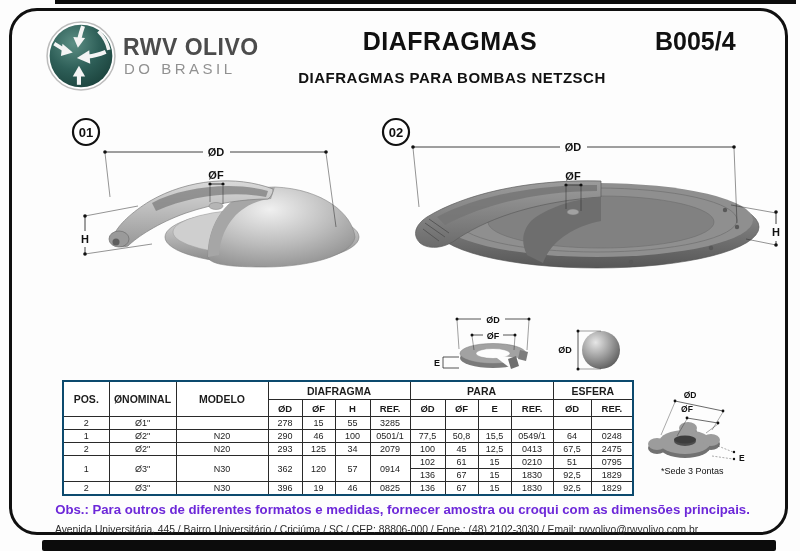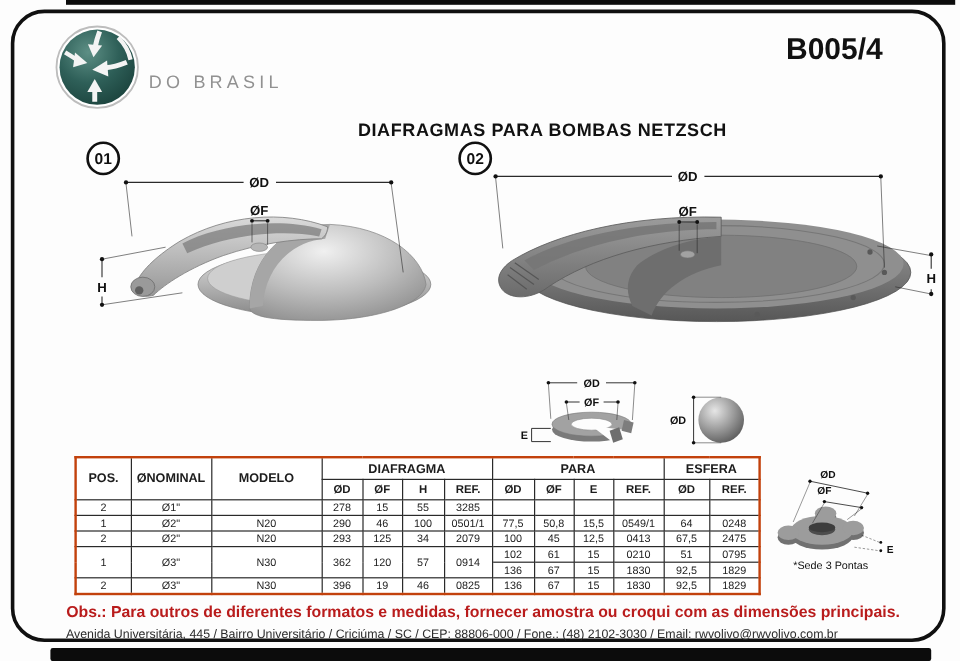--- a/index.html
+++ b/index.html
@@ -9,32 +9,32 @@
   
   #page-border{left:9px;top:8px;width:779px;height:527px;border:3px solid #101010;
                border-radius:28px;box-sizing:border-box;background:transparent;}
   #top-bar{left:55px;top:0;width:741px;height:4px;background:#0c0c0c;}
   #bottom-bar{left:42px;top:540px;width:734px;height:11px;background:#0c0c0c;border-radius:2px;}
   
   #logo-text-1{left:123px;top:34px;font-size:23px;font-weight:bold;color:#4c4c4c;letter-spacing:.5px;}
   #logo-text-2{left:124px;top:60px;font-size:15px;color:#919191;letter-spacing:3.5px;}
   #doc-title{left:280px;top:27px;width:340px;text-align:center;font-size:25px;font-weight:bold;letter-spacing:.5px;}
   #doc-code{left:655px;top:27px;width:122px;font-size:25px;font-weight:bold;}
-  #doc-subtitle{left:167px;top:69px;width:570px;text-align:center;font-size:15px;font-weight:bold;letter-spacing:.5px;margin-top:31px;}
+  #doc-subtitle{left:167px;top:69px;width:570px;text-align:center;font-size:15px;font-weight:bold;letter-spacing:.5px;}
   
   #spec-table{left:62px;top:380px;}
-  table{border-collapse:collapse;table-layout:fixed;width:570px;background:#fff;border:2px solid #c2410c;}
+  table{border-collapse:collapse;table-layout:fixed;width:570px;background:#fff;border:2px solid #0c4a6e;}
   th,td{border:1px solid #2a2a2a;text-align:center;vertical-align:middle;padding:0;
         overflow:hidden;white-space:nowrap;color:#1c1c1c;}
   thead th{font-weight:bold;}
   tr.h1 th{height:17px;font-size:10.5px;}
   tr.h2 th{height:16px;font-size:9.5px;}
   tbody td{height:12px;font-size:9px;}
   
-  #note{left:15px;top:502px;width:775px;text-align:center;font-size:13.2px;font-weight:bold;color:#b91c1c;}
+  #note{left:15px;top:502px;width:775px;text-align:center;font-size:13.2px;font-weight:bold;color:#6d28d9;}
   #footer{left:55px;top:524px;width:700px;font-size:10.3px;color:#2b2b2b;}
   svg text{font-family:"Liberation Sans",sans-serif;}
 </style>
 </head>
 <body>
 
 <div id="stage">
 
   <div class="abs" id="top-bar"></div>
   <div class="abs" id="bottom-bar"></div>
@@ -53,22 +53,24 @@
     <path d="M 37,6 Q 34.5,13 33.5,18" stroke="#f4f4f4" stroke-width="4" fill="none"></path>
     <polygon points="27.5,16.5 39,17.5 32,27" fill="#f4f4f4"></polygon>
     <path d="M 52,11 Q 60,19 62,29" stroke="#f4f4f4" stroke-width="3.5" fill="none"></path>
     <path d="M 59,31 Q 49,35 42,35.5" stroke="#f4f4f4" stroke-width="4" fill="none"></path>
     <polygon points="43,29.5 31,37 44,42.5" fill="#f4f4f4"></polygon>
     <path d="M 9,23 Q 14,26 18.5,29" stroke="#f4f4f4" stroke-width="3.5" fill="none"></path>
     <polygon points="17,23 15.5,35 27,31.5" fill="#f4f4f4"></polygon>
     <path d="M 33,63 Q 33,58 33,54" stroke="#f4f4f4" stroke-width="4" fill="none"></path>
     <polygon points="27,55 39,55 33,44.5" fill="#f4f4f4"></polygon>
   </svg>
+  <div class="abs" id="logo-text-1">RWV OLIVO</div>
   <div class="abs" id="logo-text-2">DO BRASIL</div>
 
+  <div class="abs" id="doc-title">DIAFRAGMAS</div>
   <div class="abs" id="doc-code">B005/4</div>
   <div class="abs" id="doc-subtitle">DIAFRAGMAS PARA BOMBAS NETZSCH</div>
 
   <svg class="abs" style="left:40px;top:115px;" width="320" height="180" viewBox="0 0 320 180">
     <defs>
       <radialGradient id="dome1" cx="42%" cy="28%" r="80%">
         <stop offset="0%" stop-color="#f0f0f0"></stop>
           <stop offset="55%" stop-color="#bcbcbc"></stop>
         <stop offset="100%" stop-color="#8d8d8d"></stop>
       </radialGradient>

